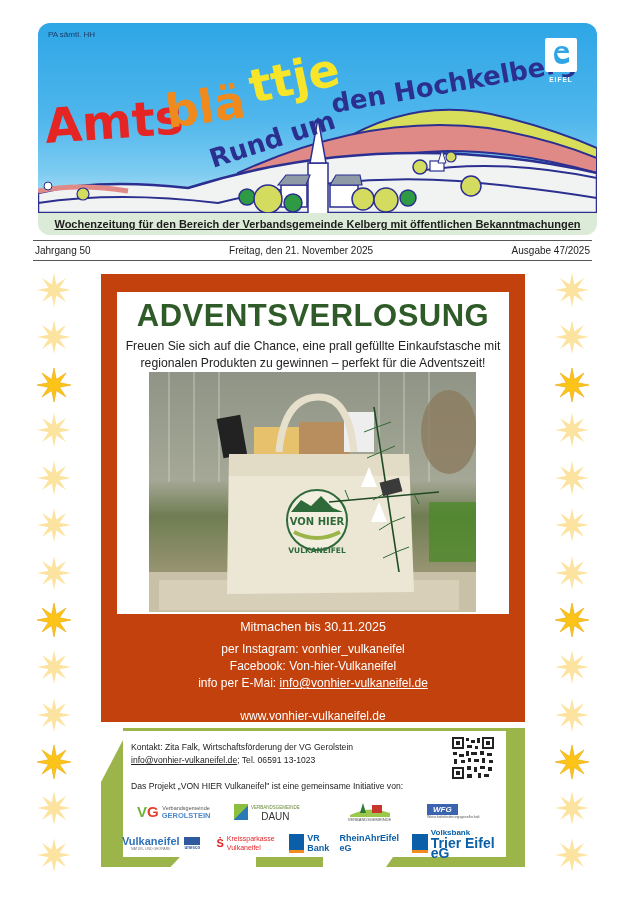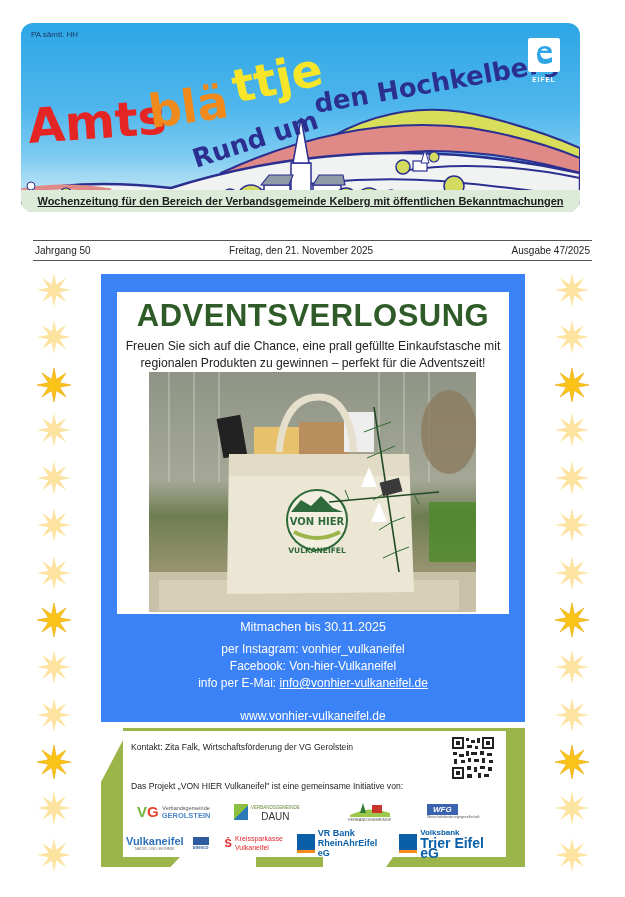--- a/index.html
+++ b/index.html
@@ -1,38 +1,38 @@
 <!DOCTYPE html>
 <html><head>
   <meta charset="utf-8">
   <style>
     html, body { margin:0; padding:0; background:#ffffff; }
     body { width:625px; height:897px; position:relative; overflow:hidden; font-family:"Liberation Sans", sans-serif; }
 
     
-    .masthead { position:absolute; left:21px; top:23px; width:559px; height:189px; border-radius:12px; overflow:hidden;
+    .masthead { position:absolute; left:38px; top:23px; width:559px; height:212px; border-radius:12px; overflow:hidden;
       background:linear-gradient(180deg,#2ea6e6 0%,#4fb6ec 45%,#7ccbf1 70%,#dff0f6 100%); }
     .masthead svg.landscape { position:absolute; left:0; top:0; }
     .pa-label { position:absolute; left:10px; top:7px; font-size:8px; color:#1d3a66; }
     .eifel-logo { position:absolute; right:19px; top:15px; width:34px; height:48px; text-align:center; }
     .eifel-logo .box { width:32px; height:34px; background:#ffffff; border-radius:2px; margin:0 auto; display:flex; align-items:center; justify-content:center; }
     .eifel-logo .lbl { font-size:6.5px; font-weight:bold; color:#ffffff; letter-spacing:1px; margin-top:4px; }
     .title-main { position:absolute; left:0; top:0; }
     .subtitle-band { position:absolute; left:0; bottom:0; width:100%; height:22px; background:#dcebd7; display:flex; align-items:center; justify-content:center; }
     .subtitle-band span { font-size:11px; font-weight:bold; color:#1c1c1c; white-space:nowrap;text-decoration:underline; }
 
     
     .infobar { position:absolute; left:33px; top:240px; width:559px; height:21px; border-top:1.5px solid #555; border-bottom:1.5px solid #555;
       display:flex; align-items:center; justify-content:space-between; font-size:10px; color:#222; padding:0 2px; box-sizing:border-box; }
 
     
     .star { position:absolute; width:36px; height:36px; }
 
     
-    .ad { position:absolute; left:101px; top:274px; width:424px; height:448px; background:#3b82f6; }
+    .ad { position:absolute; left:101px; top:274px; width:424px; height:448px; background:#c2410c; }
     .ad-inner { position:absolute; left:16px; top:18px; width:392px; height:322px; background:#ffffff; }
     .ad-title { position:absolute; left:0; top:6px; width:100%; text-align:center; font-size:31px; font-weight:bold; color:#2f5b28; letter-spacing:0.5px; }
     .ad-desc { position:absolute; left:0; top:46px; width:100%; text-align:center; font-size:12.2px; line-height:17px; color:#222; }
     .photo { position:absolute; left:32px; top:80px; width:327px; height:240px; overflow:hidden; }
     .ad-lower { position:absolute; left:0; top:346px; width:100%; text-align:center; color:#ffffff; }
     .deadline { font-size:12.5px; font-weight:normal; margin-top:0px; }
     .channels { font-size:12px; line-height:17px; margin-top:7px; }
     .channels .mail { text-decoration:underline; }
     .website { font-size:12px; margin-top:17px; }
 
@@ -284,20 +284,21 @@
 <div class="footer-ad">
 
   <div class="cut" style="left:0;top:0;width:424px;height:6px;"></div>
   <div class="cut" style="left:0;top:0;width:22px;height:60px;clip-path:polygon(0 0,100% 0,100% 30%,0 100%);background:#ffffff;"></div>
   <div class="cut" style="left:60px;top:135px;width:95px;height:20px;clip-path:polygon(20% 0,100% 0,100% 100%,0 100%);"></div>
   <div class="cut" style="left:222px;top:135px;width:70px;height:20px;clip-path:polygon(0 0,100% 0,80% 100%,0 100%);"></div>
   <div class="cut" style="left:0;top:145px;width:424px;height:8px;"></div>
   <div class="footer-white">
     <div class="contact">
       <div>Kontakt: Zita Falk, Wirtschaftsförderung der VG Gerolstein</div>
+      <div><span class="mail">info@vonhier-vulkaneifel.de</span><span>; Tel. 06591 13-1023</span></div>
     </div>
     <svg class="qr" viewBox="0 0 44 44">
       <rect width="44" height="44" fill="#fff"></rect>
       <g fill="#222">
         <rect x="1" y="1" width="12" height="12"></rect>
           <rect x="3" y="3" width="8" height="8" fill="#fff"></rect>
           <rect x="5" y="5" width="4" height="4"></rect>
         <rect x="31" y="1" width="12" height="12"></rect>
           <rect x="33" y="3" width="8" height="8" fill="#fff"></rect>
           <rect x="35" y="5" width="4" height="4"></rect>
@@ -373,21 +374,21 @@
       </div>
       <div class="logo" style="margin-left:16px;">
         <span style="color:#e3262a;font-weight:bold;font-size:11px;">Ṡ</span>
         <span style="display:flex;flex-direction:column;margin-left:3px;line-height:9px;">
           <span style="font-size:7px;color:#e3262a;">Kreissparkasse</span>
           <span style="font-size:7px;color:#e3262a;">Vulkaneifel</span>
         </span>
       </div>
       <div class="logo" style="margin-left:14px;">
         <span style="width:18px;height:16px;background:#0a5fa8;border-bottom:3px solid #f28c1e;display:inline-block;"></span>
-        <span style="display:flex;flex-direction:column;margin-left:3px;line-height:10px;">
+        <span style="display:flex;margin-left:3px;line-height:10px;">
           <span style="font-size:9px;font-weight:bold;color:#0a5fa8;">VR Bank</span>
           <span style="font-size:9px;font-weight:bold;color:#0a5fa8;">RheinAhrEifel eG</span>
         </span>
       </div>
       <div class="logo" style="margin-left:8px;">
         <span style="width:18px;height:16px;background:#0a5fa8;border-bottom:3px solid #f28c1e;display:inline-block;"></span>
         <span style="display:flex;flex-direction:column;margin-left:3px;line-height:10px;">
           <span style="font-size:8px;font-weight:bold;color:#0a5fa8;">Volksbank</span>
           <span style="font-size:14px;font-weight:bold;color:#0a5fa8;">Trier Eifel eG</span>
         </span>

